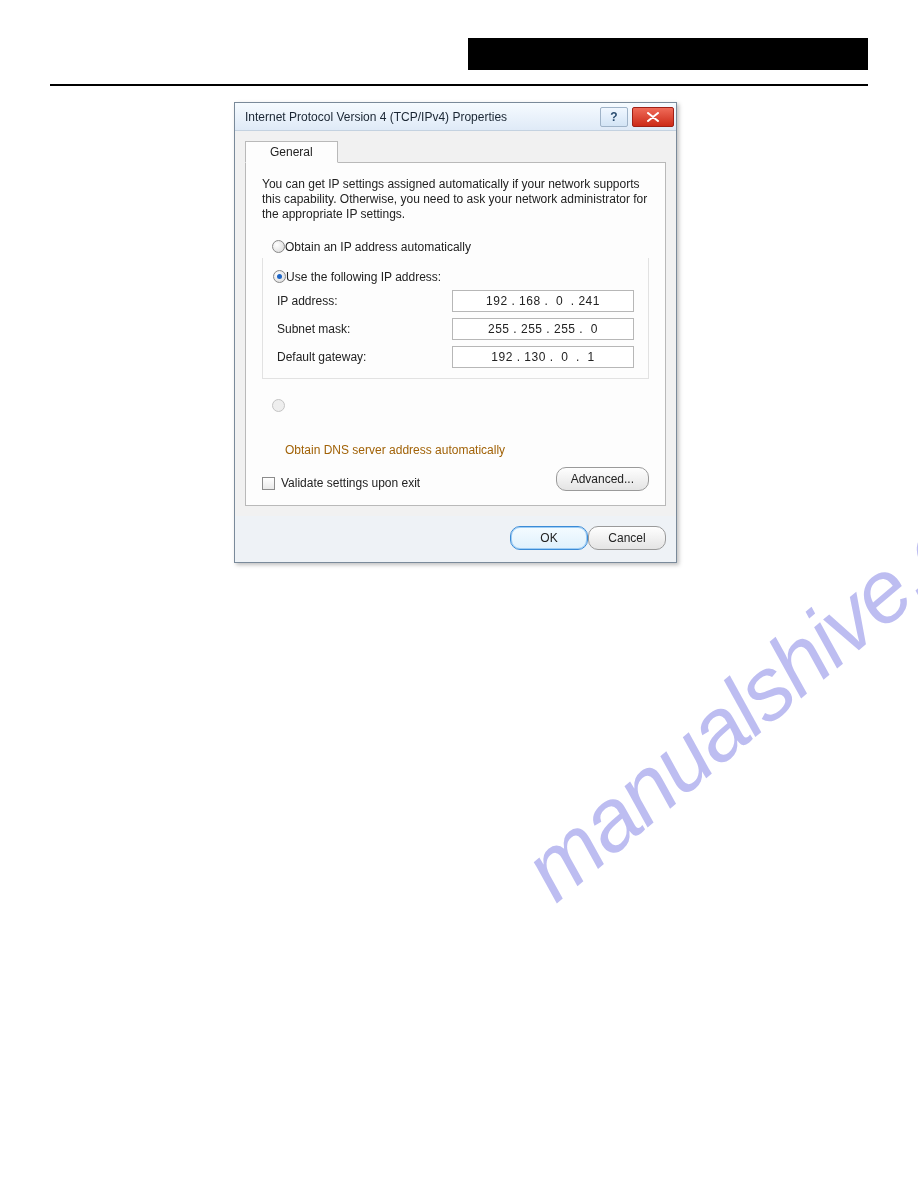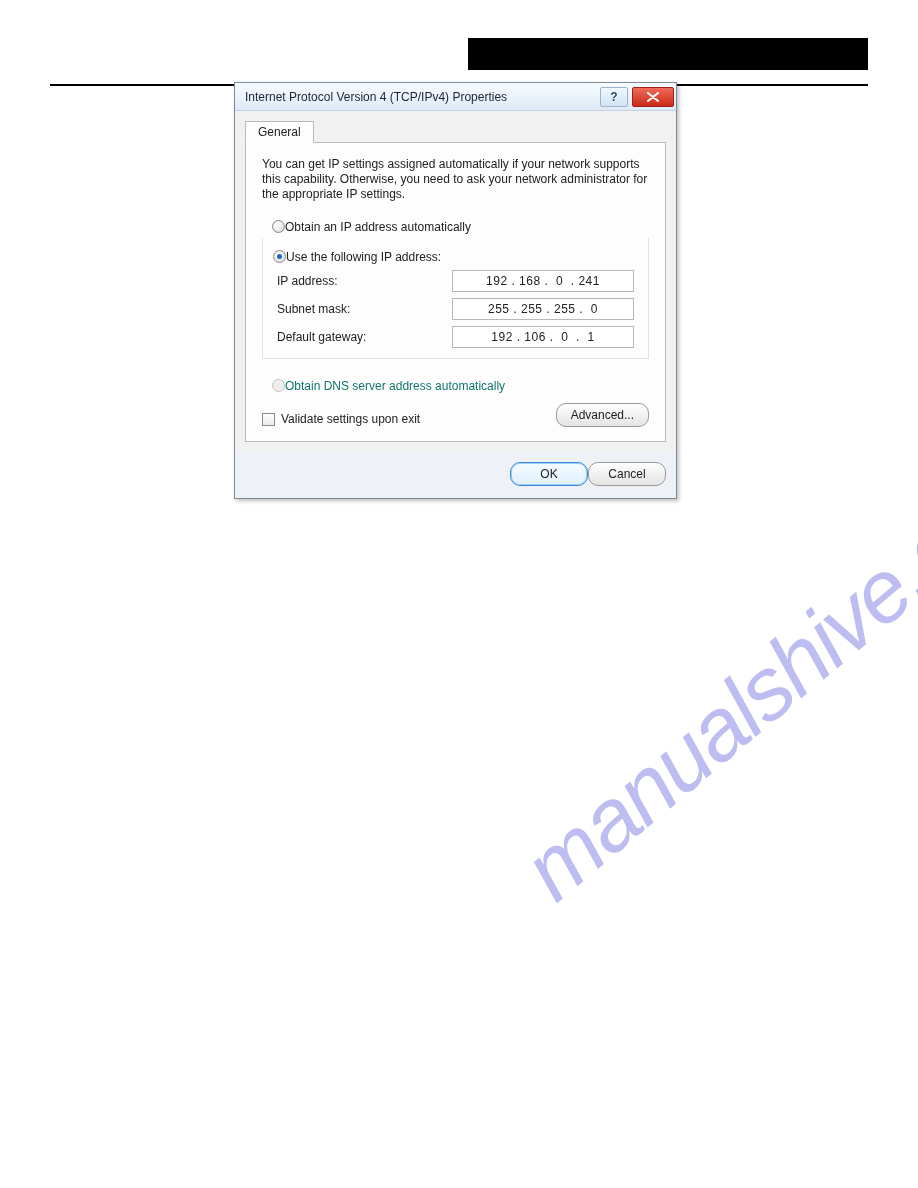--- a/index.html
+++ b/index.html
@@ -21,21 +21,21 @@
     background: #000;
   }
   .hr {
     position: absolute;
     top: 84px; left: 50px; right: 50px;
     height: 0;
     border-top: 2px solid #000;
   }
   .dialog {
     position: absolute;
-    top: 82px; left: 234px;
+    top: 102px; left: 234px;
     width: 443px;
     background: #eef2f6;
     border: 1px solid #7a8a9a;
     box-shadow: 2px 2px 4px rgba(0,0,0,0.25);
   }
   .titlebar {
     display: flex; align-items: center;
     height: 28px;
     padding: 0 0 0 10px;
     background: linear-gradient(#f6fbff,#dfeaf7);
@@ -72,21 +72,21 @@
   }
   .tabstrip {
     display:flex;
     align-items:flex-end;
     margin-bottom:-1px;
   }
   .tab {
     background: #fdfdfd;
     border: 1px solid #b9b9b9;
     border-bottom: 1px solid #fdfdfd;
-    padding: 3px 12px;
+    padding: 3px 24px;
     font-size:12px;
     position: relative;
     z-index: 2;
   }
   .panel {
     background: #fdfdfd;
     border: 1px solid #b9b9b9;
     padding: 14px 16px 14px 16px;
     position: relative;
     z-index:1;
@@ -108,21 +108,21 @@
     position:relative;
     flex-shrink:0;
   }
   .radio.selected::after{
     content:"";
     position:absolute; left:3px; top:3px;
     width:5px;height:5px;border-radius:50%;
     background:#1e66c7;
   }
   .radio.disabled { border-color:#c4c4c4; background:#eee; }
-  .disabled-text { color:#0f766e; }
+  .disabled-text { color:#a16207;margin-top:44px; }
   .fields {
     border:1px solid #e2e2e2;
     border-top:none;
     margin: 0 0 20px 0;
     padding: 8px 14px 4px 14px;
   }
   .fields .radio-row { margin-left: -4px; margin-bottom:6px; }
   .fieldrow {
     display:flex; align-items:center;
     margin: 6px 0;
@@ -235,21 +235,21 @@
           <div class="fieldrow">
             <label>IP address:</label>
             <div class="ipbox">192 . 168 .  0  . 241</div>
           </div>
           <div class="fieldrow">
             <label>Subnet mask:</label>
             <div class="ipbox">255 . 255 . 255 .  0</div>
           </div>
           <div class="fieldrow">
             <label>Default gateway:</label>
-            <div class="ipbox">192 . 106 .  0  .  1</div>
+            <div class="ipbox">192 . 130 .  0  .  1</div>
           </div>
         </div>
 
         <div class="radio-row">
           <span class="radio disabled"></span>
           <span class="disabled-text">Obtain DNS server address automatically</span>
         </div>
 
 
         <div class="adv-row">

